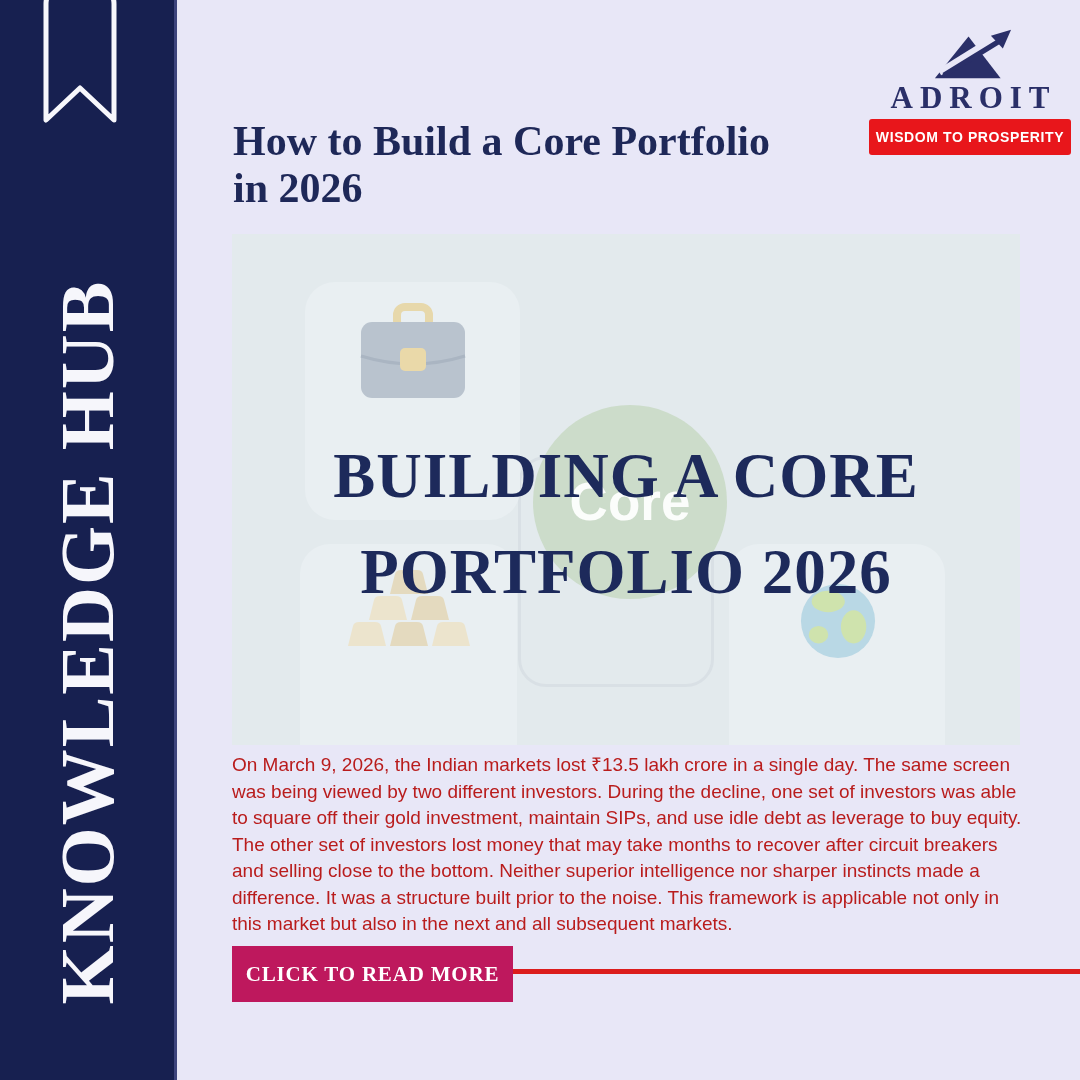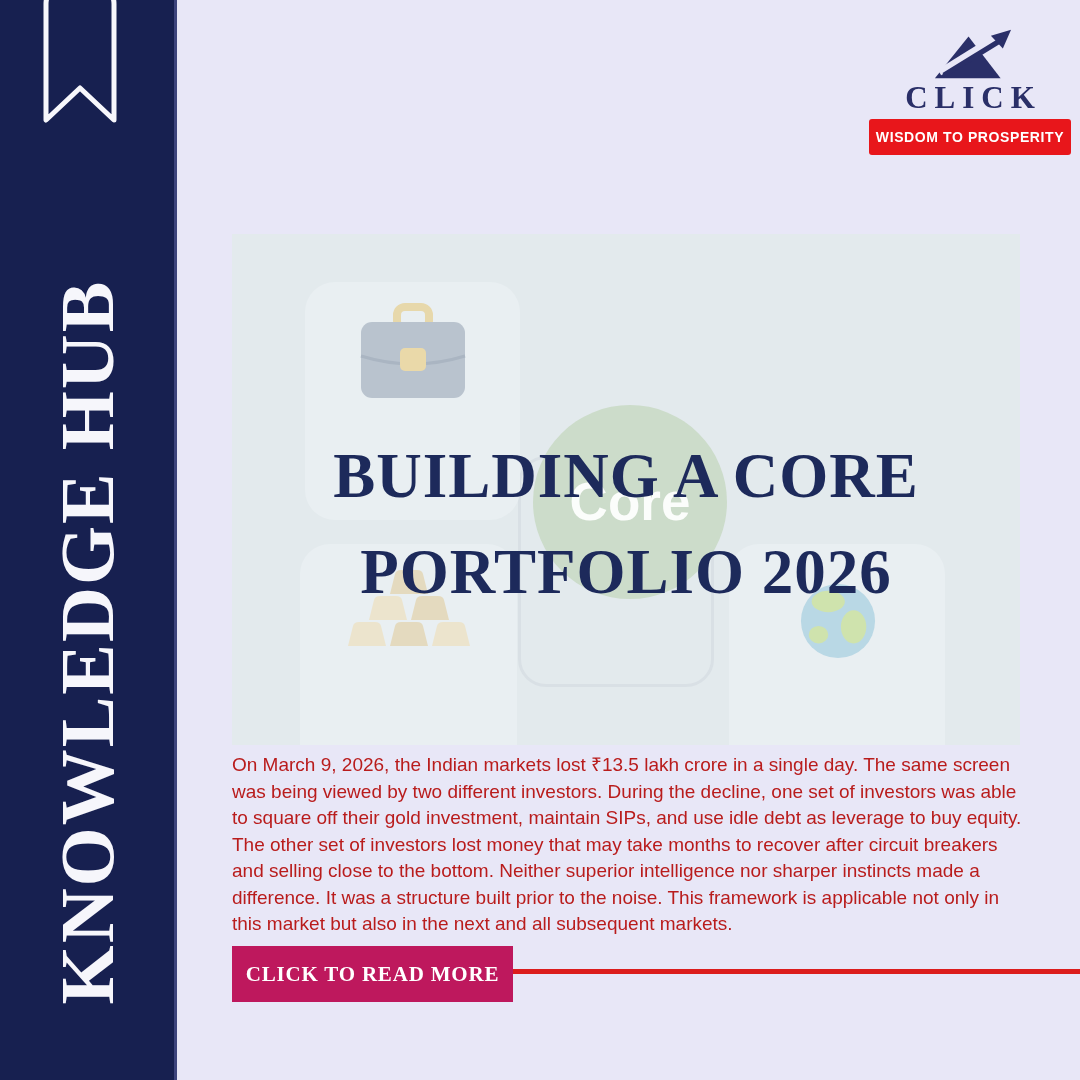--- a/index.html
+++ b/index.html
@@ -114,24 +114,25 @@
     <div class="sidebar-title">KNOWLEDGE HUB</div>
   </aside>
 
   <header class="brand">
     <svg width="100" height="56" viewBox="0 0 130 75">
       <polygon points="18,70 106,70 63,14" fill="#2a2f68"></polygon>
       <line x1="24" y1="62" x2="100" y2="15" stroke="#e8e7f7" stroke-width="9"></line>
       <line x1="30" y1="66" x2="103" y2="21" stroke="#2a2f68" stroke-width="7"></line>
       <polygon points="120,5 93,13 109,30" fill="#2a2f68"></polygon>
     </svg>
-    <div class="brand-name">CLICK</div>
+    <div class="brand-name">ADROIT</div>
     <div class="brand-tagline">WISDOM TO PROSPERITY</div>
   </header>
 
+  <h1 class="page-title"><span>How to Build a Core Portfolio</span><br><span>in 2026</span></h1>
 
   <div class="hero">
 
     <div class="connector"></div>
 
     <div class="hero-card" style="left:73px;top:48px;width:215px;height:238px;">
       <svg class="icon-wrap" style="left:48px;top:18px;" width="120" height="100" viewBox="0 0 120 100">
         <rect x="44" y="7" width="32" height="22" rx="8" fill="none" stroke="#e7d8ab" stroke-width="8"></rect>
         <rect x="8" y="22" width="104" height="76" rx="11" fill="#b9c3ce"></rect>
         <path d="M8,56 Q60,72 112,56" fill="none" stroke="#aab5c2" stroke-width="3"></path>

